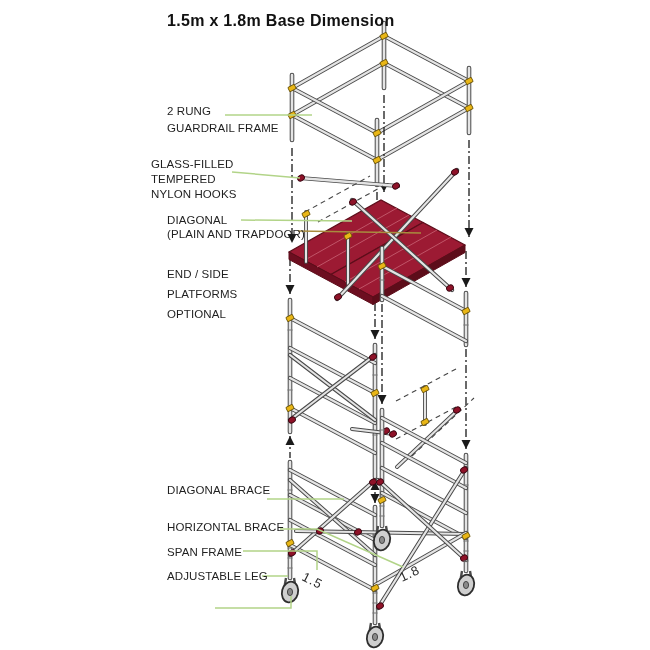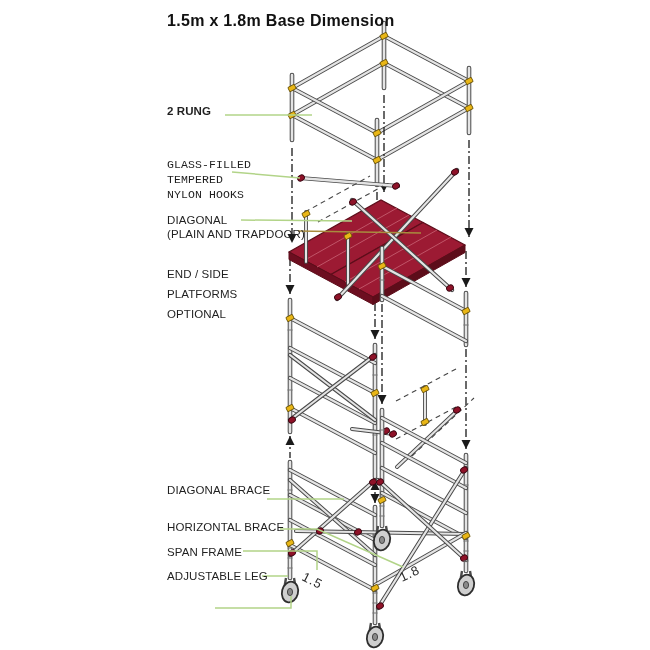--- a/index.html
+++ b/index.html
@@ -271,25 +271,26 @@
         <polyline points="262,576 288,576" fill="none" stroke="#b2d488" stroke-width="1.5"></polyline>
         <polyline points="215,608 291,608 291,596" fill="none" stroke="#b2d488" stroke-width="1.5"></polyline>
       </g>
     </svg>
 
   <div class="title" style="left:167px;top:13px;">
     <span>1.5m x 1.8m</span>
     <span>Base Dimension</span>
   </div>
 
-  <div class="lbl lh17" style="left:167px;top:103px;font-weight:bold;">
+  <div class="lbl lh17" style="left:167px;top:103px;">
     <span>2 RUNG</span>
-  </div>
-
-  <div class="lbl" style="left:167px;top:157px;font-family:Liberation Mono, monospace;">
+    <span>GUARDRAIL FRAME</span>
+  </div>
+
+  <div class="lbl" style="left:151px;top:157px;">
     <span>GLASS-FILLED</span>
     <span>TEMPERED</span>
     <span>NYLON HOOKS</span>
   </div>
 
   <div class="lbl lh14" style="left:167px;top:213px;">
     <span>DIAGONAL</span>
     <span>(PLAIN AND TRAPDOOR)</span>
   </div>
 

